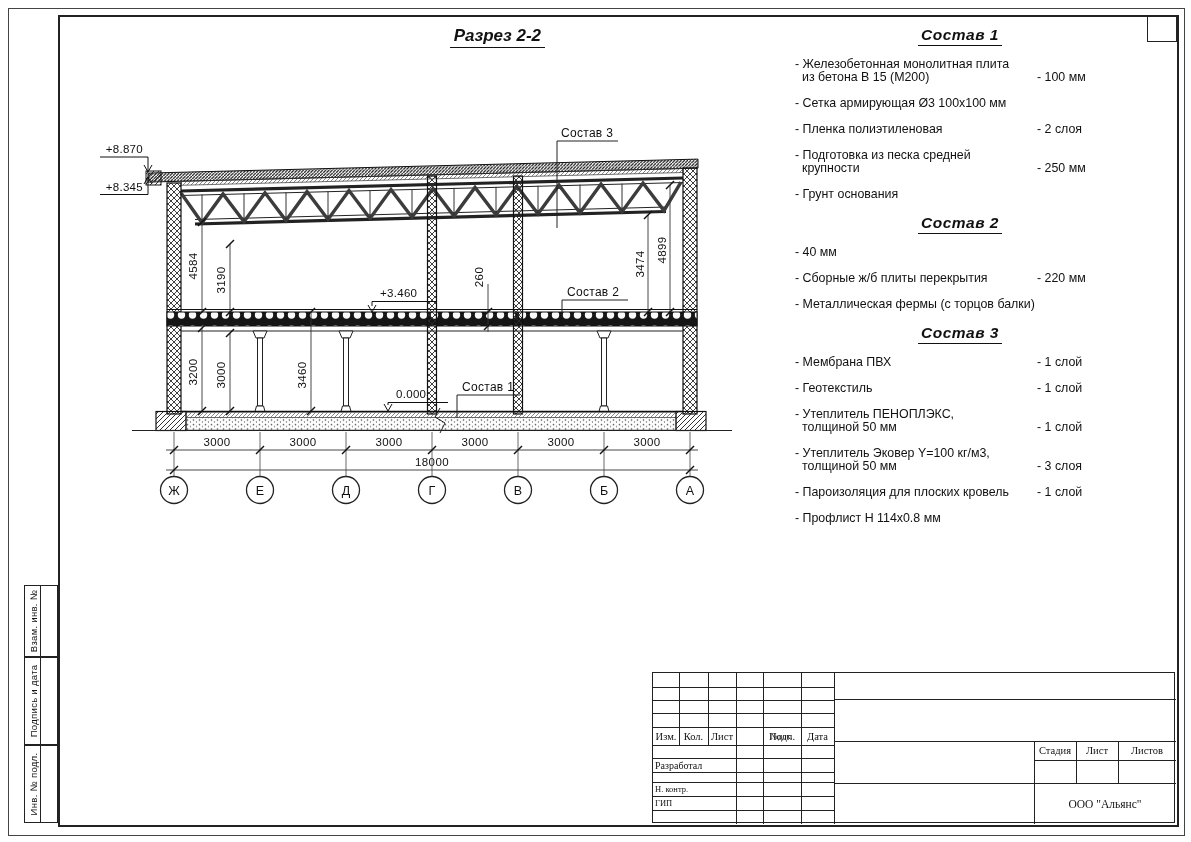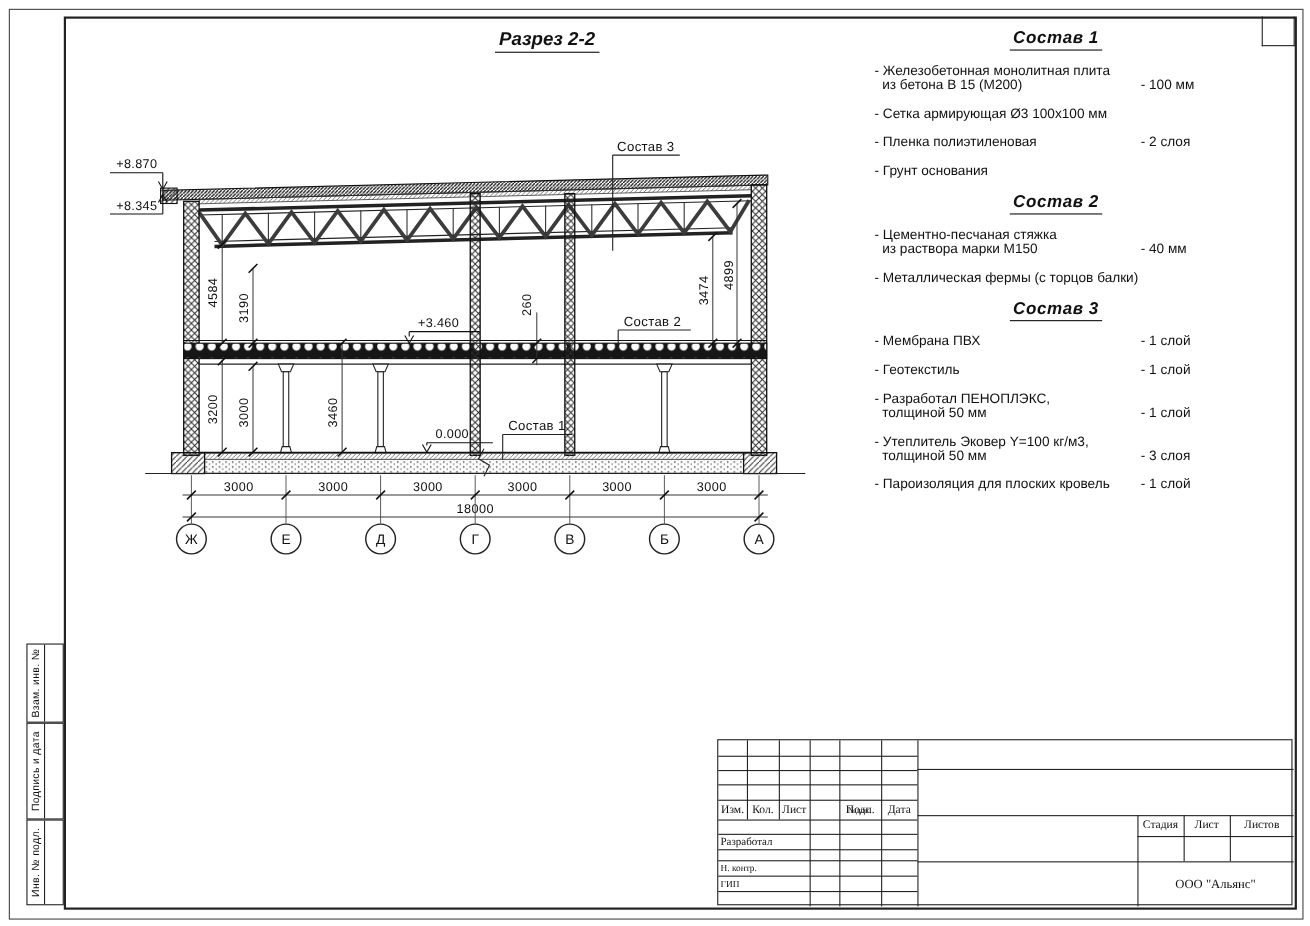--- a/index.html
+++ b/index.html
@@ -276,33 +276,42 @@
           <div class="p-val"></div>
         </div>
         <div class="p-item">
           <div class="p-lines">
             <div class="p-line">- Пленка полиэтиленовая</div>
           </div>
           <div class="p-val">-  2 слоя</div>
         </div>
         <div class="p-item">
           <div class="p-lines">
+            <div class="p-line">- Подготовка из песка средней</div>
+            <div class="p-line cont">крупности</div>
+          </div>
+          <div class="p-val">- 250 мм</div>
+        </div>
+        <div class="p-item">
+          <div class="p-lines">
             <div class="p-line">- Грунт основания</div>
           </div>
           <div class="p-val"></div>
         </div>
       </div>
       <div class="panel">
         <div class="p-head"><span>Состав 2</span></div>
         <div class="p-item">
-          <div class="p-lines">
-            <div class="p-line">- Цементно-песчаная стяжка</div>
-            <div class="p-line cont">из раствора марки М150</div>
-          </div>
           <div class="p-val">- 40 мм</div>
+        </div>
+        <div class="p-item">
+          <div class="p-lines">
+            <div class="p-line">- Сборные ж/б плиты перекрытия</div>
+          </div>
+          <div class="p-val">- 220 мм</div>
         </div>
         <div class="p-item">
           <div class="p-lines">
             <div class="p-line">- Металлическая фермы (с торцов балки)</div>
           </div>
           <div class="p-val"></div>
         </div>
       </div>
       <div class="panel">
         <div class="p-head"><span>Состав 3</span></div>
@@ -313,37 +322,43 @@
           <div class="p-val">- 1 слой</div>
         </div>
         <div class="p-item">
           <div class="p-lines">
             <div class="p-line">- Геотекстиль</div>
           </div>
           <div class="p-val">- 1 слой</div>
         </div>
         <div class="p-item">
           <div class="p-lines">
-            <div class="p-line">- Разработал ПЕНОПЛЭКС,</div>
+            <div class="p-line">- Утеплитель ПЕНОПЛЭКС,</div>
             <div class="p-line cont">толщиной 50 мм</div>
           </div>
           <div class="p-val">- 1 слой</div>
         </div>
         <div class="p-item">
           <div class="p-lines">
             <div class="p-line">- Утеплитель Эковер Y=100 кг/м3,</div>
             <div class="p-line cont">толщиной 50 мм</div>
           </div>
           <div class="p-val">- 3 слоя</div>
         </div>
         <div class="p-item">
           <div class="p-lines">
             <div class="p-line">- Пароизоляция для плоских кровель</div>
           </div>
           <div class="p-val">- 1 слой</div>
+        </div>
+        <div class="p-item">
+          <div class="p-lines">
+            <div class="p-line">- Профлист Н 114х0.8 мм</div>
+          </div>
+          <div class="p-val"></div>
         </div>
       </div>
     </div>
 
   <div class="sb-sec" style="top:585px;height:72px;">
     <div class="sb-label">
         <i>Взам. инв. №</i>
       </div>
   </div>
   <div class="sb-sec" style="top:657px;height:88px;">

